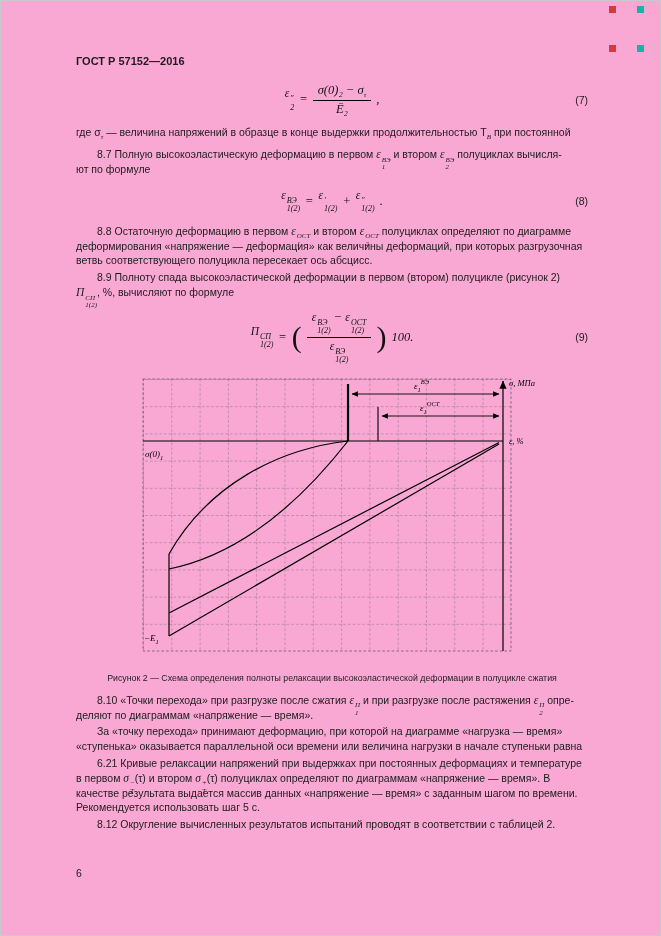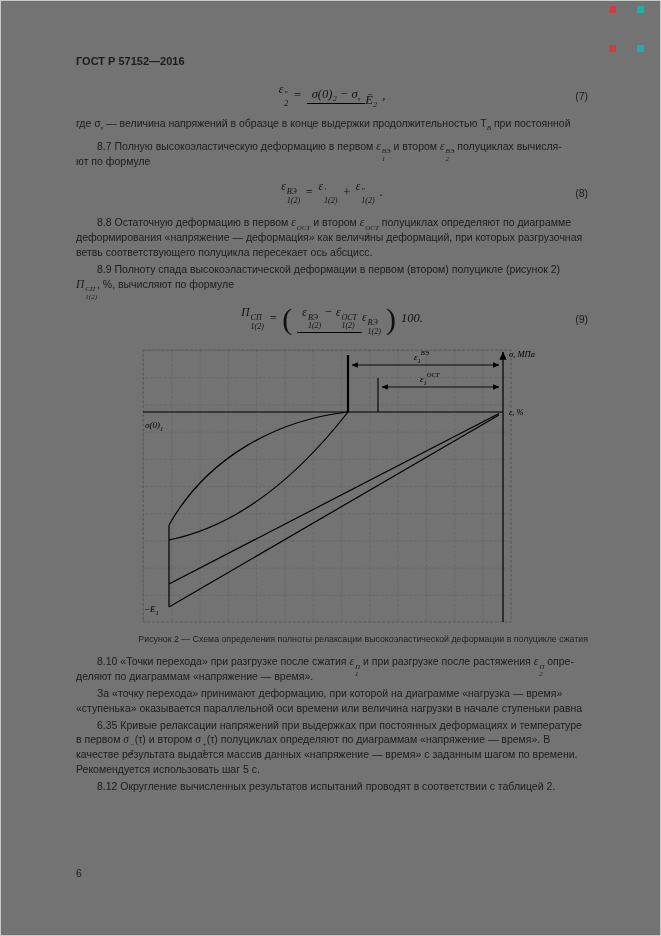--- a/index.html
+++ b/index.html
@@ -1,42 +1,42 @@
 <!DOCTYPE html>
 <html><head>
 <meta charset="utf-8">
 <style>
   *{box-sizing:border-box}
   html,body{margin:0;padding:0;background:#fff}
-  .page{position:relative;width:661px;height:936px;background:#737373;border:1px solid #c9c9c9;
+  .page{position:relative;width:661px;height:936px;background:#f9a8d4;border:1px solid #c9c9c9;
         padding:54px 72px 0 75px;font-family:"Liberation Sans",sans-serif;
         font-size:10.5px;color:#1c1c1c;overflow:hidden}
   .header{font-weight:700;font-size:11px}
   .ln{height:14.8px;line-height:14.8px;white-space:nowrap}
   .ind{padding-left:21px}
   .mt8{margin-top:8px}.mt10{margin-top:10px}.mt2{margin-top:2px}.mt26{margin-top:10px}
   sub{font-size:7px;vertical-align:-2.5px;font-family:"Liberation Serif",serif;font-style:italic}
   .sym{font-style:italic;font-family:"Liberation Serif",serif;font-size:11.5px}
   .ss{display:inline-flex;flex-direction:column;align-items:flex-start;line-height:1;
       font-size:7px;vertical-align:-3.5px;margin-left:1px;font-style:italic;
       font-family:"Liberation Serif",serif}
   .ss .t,.ss .b{display:block;height:7.5px}
   .formula{position:relative;display:flex;justify-content:center;align-items:center;gap:5px;
       font-family:"Liberation Serif",serif;font-style:italic;font-size:12.5px;color:#111}
   .formula .ss{font-size:8px;vertical-align:-4px}
   .formula .ss .t,.formula .ss .b{height:8.5px}
   .f7{margin-top:16px}.f8{margin-top:12px}.f9{margin-top:10px}
-  .frac{display:inline-flex;flex-direction:row;align-items:center;text-align:center}
+  .frac{display:inline-flex;flex-direction:column;align-items:center;text-align:center}
   .frac .num{border-bottom:1px solid #000;padding:0 5px 1px}
-  .frac .den{padding-top:9px}
+  .frac .den{padding-top:1px}
   .fno{position:absolute;right:0;top:50%;transform:translateY(-50%);font-style:normal;
       font-family:"Liberation Sans",sans-serif;font-size:10.5px;color:#1c1c1c}
   .bigp{font-size:30px;line-height:0;font-style:normal;font-family:"Liberation Serif",serif}
   .fig{margin:8px 0 0 62px;width:448px}
-  .figcap{text-align:right;font-size:8.8px;color:#222;white-space:nowrap}
+  .figcap{text-align:center;font-size:8.8px;margin-top:10px;color:#222;white-space:nowrap}
   .pageno{position:absolute;left:75px;top:866px;font-size:10.5px}
   .flbl{font-family:"Liberation Serif",serif;font-style:italic;font-size:9px;fill:#000}
   .axlbl{font-family:"Liberation Serif",serif;font-style:italic;font-size:8.5px;fill:#000}
   .smalltsp{font-size:6.5px}
   .art{position:absolute;width:7px;height:7px}
   .a1{left:608px;top:5px;background:#d63b3b}
   .a2{left:636px;top:5px;background:#19b2a8}
   .a3{left:608px;top:44px;background:#d63b3b}
   .a4{left:636px;top:44px;background:#19b2a8}
 </style>
@@ -194,21 +194,21 @@
           </span></span><span> опре-</span></div>
     <div class="ln"><span>деляют по диаграммам «напряжение — время».</span></div>
   </div>
 
   <div class="mt2">
     <div class="ln ind"><span>За «точку перехода» принимают деформацию, при которой на диаграмме «нагрузка — время»</span></div>
     <div class="ln"><span>«ступенька» оказывается параллельной оси времени или величина нагрузки в начале ступеньки равна</span></div>
   </div>
 
   <div class="mt2">
-    <div class="ln ind"><span>6.35 Кривые релаксации напряжений при выдержках при постоянных деформациях и температуре</span></div>
+    <div class="ln ind"><span>6.21 Кривые релаксации напряжений при выдержках при постоянных деформациях и температуре</span></div>
     <div class="ln"><span>в первом </span><span class="sym"><span>σ</span><span class="ss">
             <span class="t">−</span>
             <span class="b">Т</span>
           </span></span><span>(τ) и втором </span><span class="sym"><span>σ</span><span class="ss">
             <span class="t">+</span>
             <span class="b">Т</span>
           </span></span><span>(τ) полуциклах определяют по диаграммам «напряжение — время». В</span></div>
     <div class="ln"><span>качестве результата выдается массив данных «напряжение — время» с заданным шагом по времени.</span></div>
     <div class="ln"><span>Рекомендуется использовать шаг 5 с.</span></div>
   </div>

